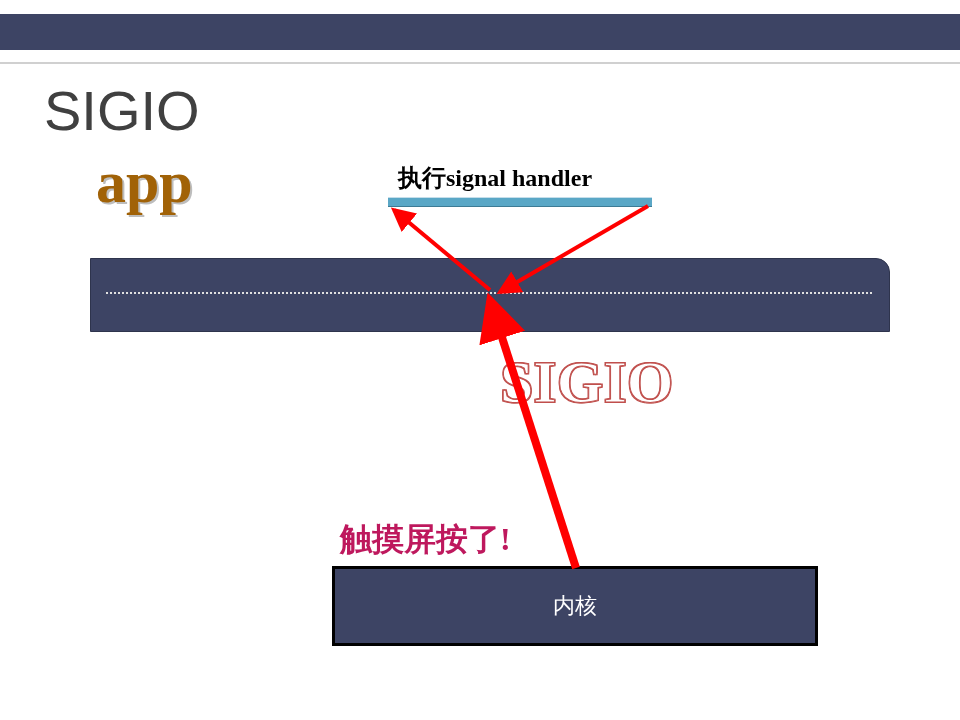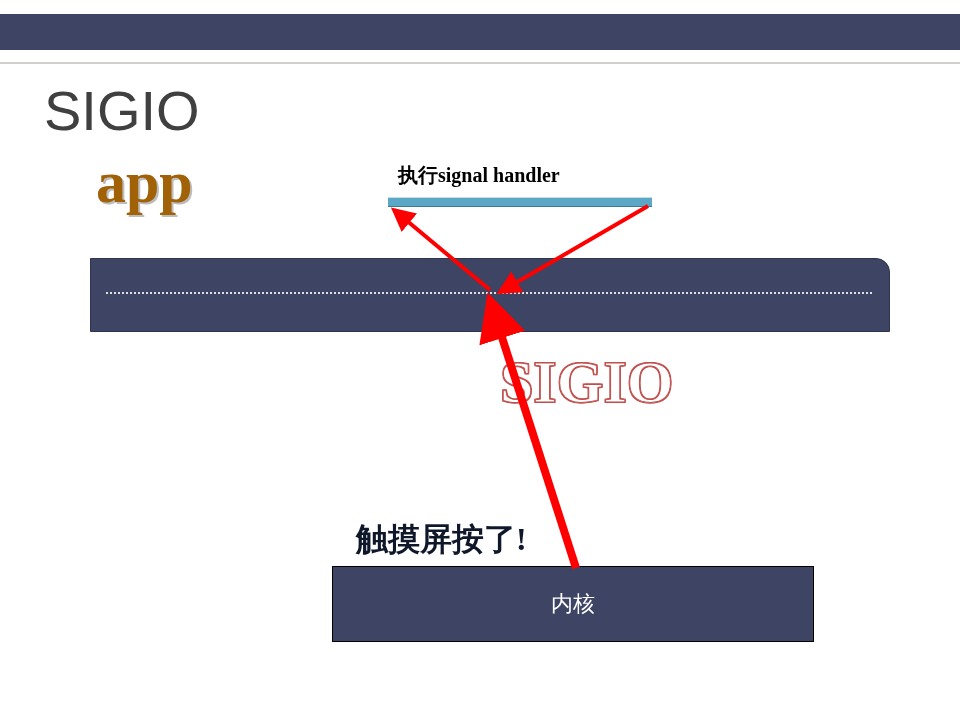--- a/index.html
+++ b/index.html
@@ -45,21 +45,21 @@
     font-size: 60px;
     color: #a16207;
     text-shadow: 2px 2px 0 #bdbdbd;
   }
   .handler-text {
     position: absolute;
     left: 398px;
     top: 162px;
     font-family: Georgia, "Times New Roman", serif;
     font-weight: bold;
-    font-size: 20px;
+    font-size: 24px;
     color: #000;
   }
   .handler-bar {
     position: absolute;
     left: 388px;
     top: 197px;
     width: 264px;
     height: 8px;
     background: #5aa7c6;
     border-top: 1px solid #c5deea;
@@ -93,35 +93,35 @@
     color: #fff;
     -webkit-text-stroke: 1px #c0504d;
     text-shadow:
       -1px -1px 0 #c0504d,
        1px -1px 0 #c0504d,
       -1px  1px 0 #c0504d,
        1px  1px 0 #c0504d;
   }
   .touch-text {
     position: absolute;
-    left: 356px;
+    left: 340px;
     top: 518px;
     font-family: "SimSun", Georgia, serif;
     font-weight: bold;
     font-size: 32px;
-    color: #0f172a;
+    color: #be185d;
   }
   .kernel-box {
     position: absolute;
     left: 332px;
     top: 566px;
     width: 480px;
     height: 74px;
     background: #3d4464;
-    border: 1px solid #000000;
+    border: 3px solid #000000;
     display: flex;
     align-items: center;
     justify-content: center;
     color: #fff;
     font-family: "SimSun", Arial, sans-serif;
     font-size: 22px;
   }
   svg.arrows {
     position: absolute;
     left: 0;

